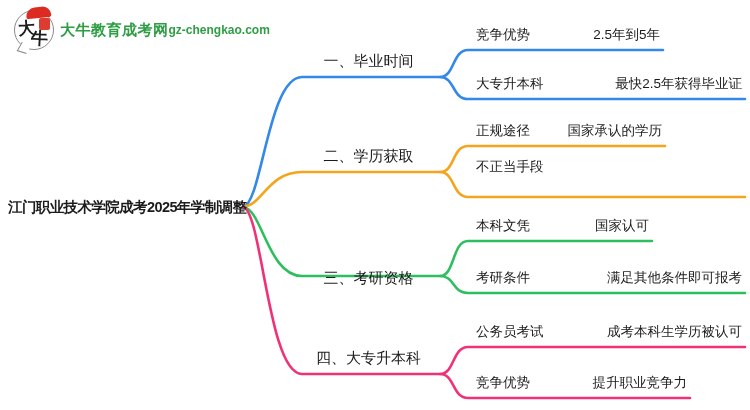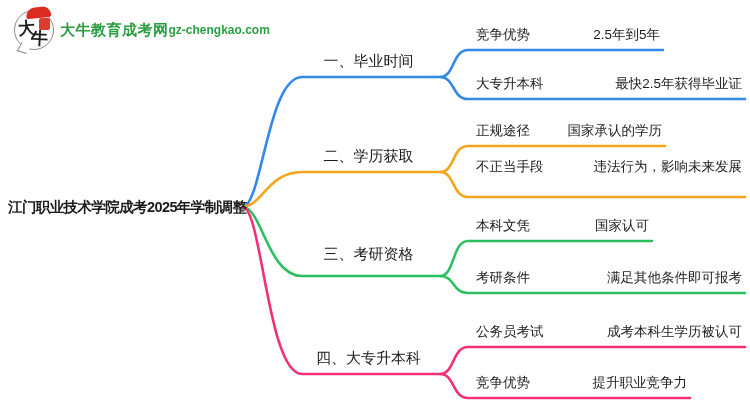--- a/index.html
+++ b/index.html
@@ -61,39 +61,38 @@
     <div class="logo-text">
       <span class="site-name" style="color: rgb(46, 158, 68);">大牛教育成考网</span>
       <span class="site-domain" style="color: rgb(46, 158, 68);">gz-chengkao.com</span>
     </div>
   </div>
 
   <div class="root-node">江门职业技术学院成考2025年学制调整</div>
 
   <div class="branch-label" style="top:43px;">一、毕业时间</div>
   <div class="branch-label" style="top:138px;">二、学历获取</div>
-  <div class="branch-label" style="top:236px;">三、考研资格</div>
+  <div class="branch-label" style="top:260px;">三、考研资格</div>
   <div class="branch-label" style="top:340px;">四、大专升本科</div>
 
   <div class="leaf" style="left:462px;top:14px;width:201px;">
     <span class="k">竞争优势</span>
     <span class="v">2.5年到5年</span>
   </div>
   <div class="leaf" style="left:462px;top:63px;width:283px;">
     <span class="k">大专升本科</span>
     <span class="v">最快2.5年获得毕业证</span>
   </div>
 
   <div class="leaf" style="left:462px;top:110px;width:203px;">
     <span class="k">正规途径</span>
     <span class="v">国家承认的学历</span>
   </div>
   <div class="leaf" style="left:462px;top:146px;width:283px;">
     <span class="k">不正当手段</span>
-    <span class="v">违法行为，影响未来发展</span>
   </div>
 
   <div class="leaf" style="left:462px;top:205px;width:190px;">
     <span class="k">本科文凭</span>
     <span class="v">国家认可</span>
   </div>
   <div class="leaf" style="left:462px;top:257px;width:283px;">
     <span class="k">考研条件</span>
     <span class="v">满足其他条件即可报考</span>
   </div>

